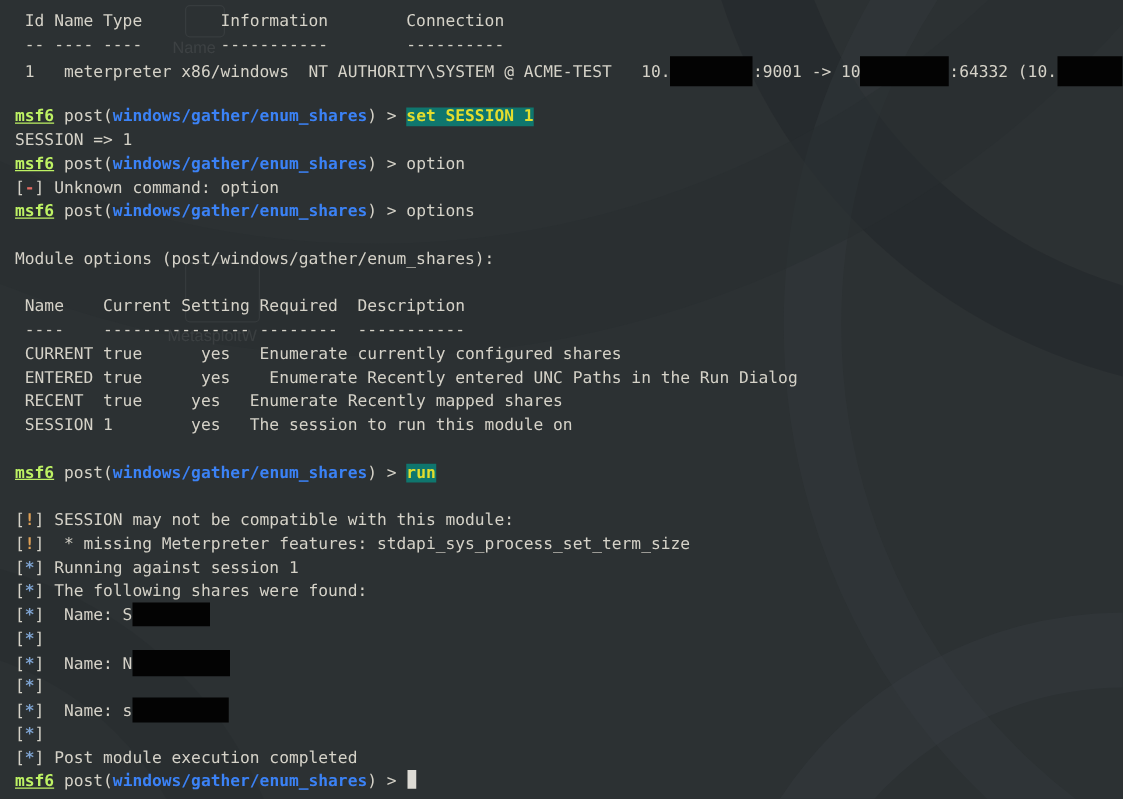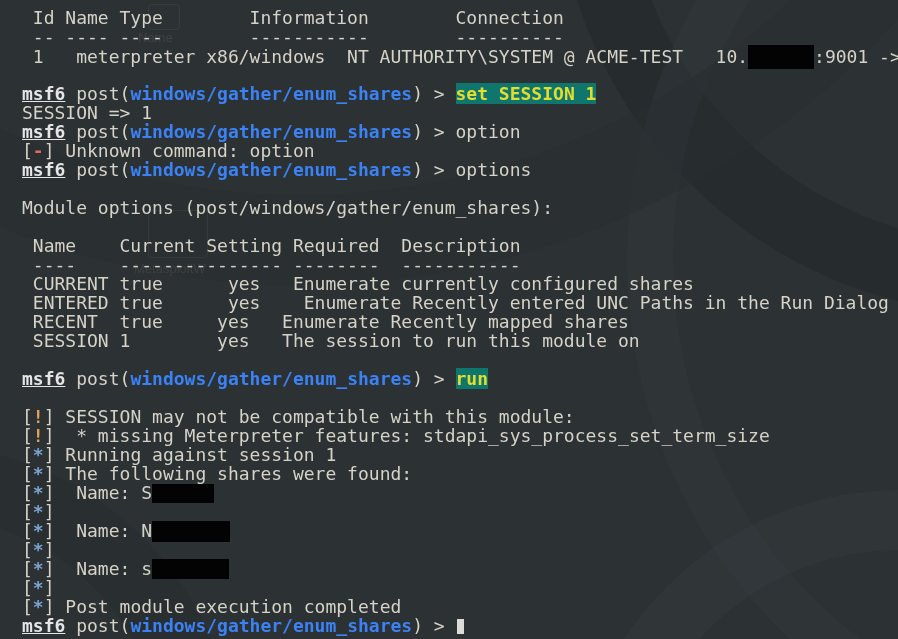--- a/index.html
+++ b/index.html
@@ -3,26 +3,26 @@
 <meta charset="utf-8">
 <style>
   html,body{margin:0;padding:0;background:#2c3133;}
   body{width:898px;height:639px;overflow:hidden;position:relative;
        font-family:"DejaVu Sans Mono",monospace;}
   .wallpaper{position:absolute;inset:0;z-index:0;}
   .ghost{position:absolute;z-index:1;pointer-events:none;}
   .ghost-icon{border:1px solid rgba(255,255,255,0.055);border-radius:4px;}
   .ghost-label{font-family:"Liberation Sans",sans-serif;font-size:13px;
                color:rgba(230,235,232,0.09);}
-  .terminal{position:absolute;inset:0;z-index:2;padding:8px 0 0 22px;
-            font-size:18px;line-height:19px;white-space:pre;
+  .terminal{position:absolute;inset:0;z-index:2;padding:8px 0 0 12px;
+            font-size:13px;line-height:19px;white-space:pre;
             color:#d5d2c8;}
   .line{height:19px;}
   .seg.fg{color:#d5d2c8;}
-  .seg.prompt{color:#e5e5e5;font-weight:bold;text-decoration:underline;}
+  .seg.prompt{color:#bef264;font-weight:bold;text-decoration:underline;}
   .seg.mod{color:#3b82f6;font-weight:bold;}
   .seg.hl{color:#e3dd2e;background:#0f766e;font-weight:bold;}
   .seg.blue{color:#7ea3d0;font-weight:bold;}
   .seg.warn{color:#dfa157;font-weight:bold;}
   .seg.err{color:#e06a62;font-weight:bold;}
   .redact{display:inline-block;background:#030303;vertical-align:middle;
           transform:translateY(-1px);}
   .cursor{display:inline-block;width:7px;height:15px;background:#dddbd5;
           vertical-align:-2px;margin-left:1px;}
 </style>

